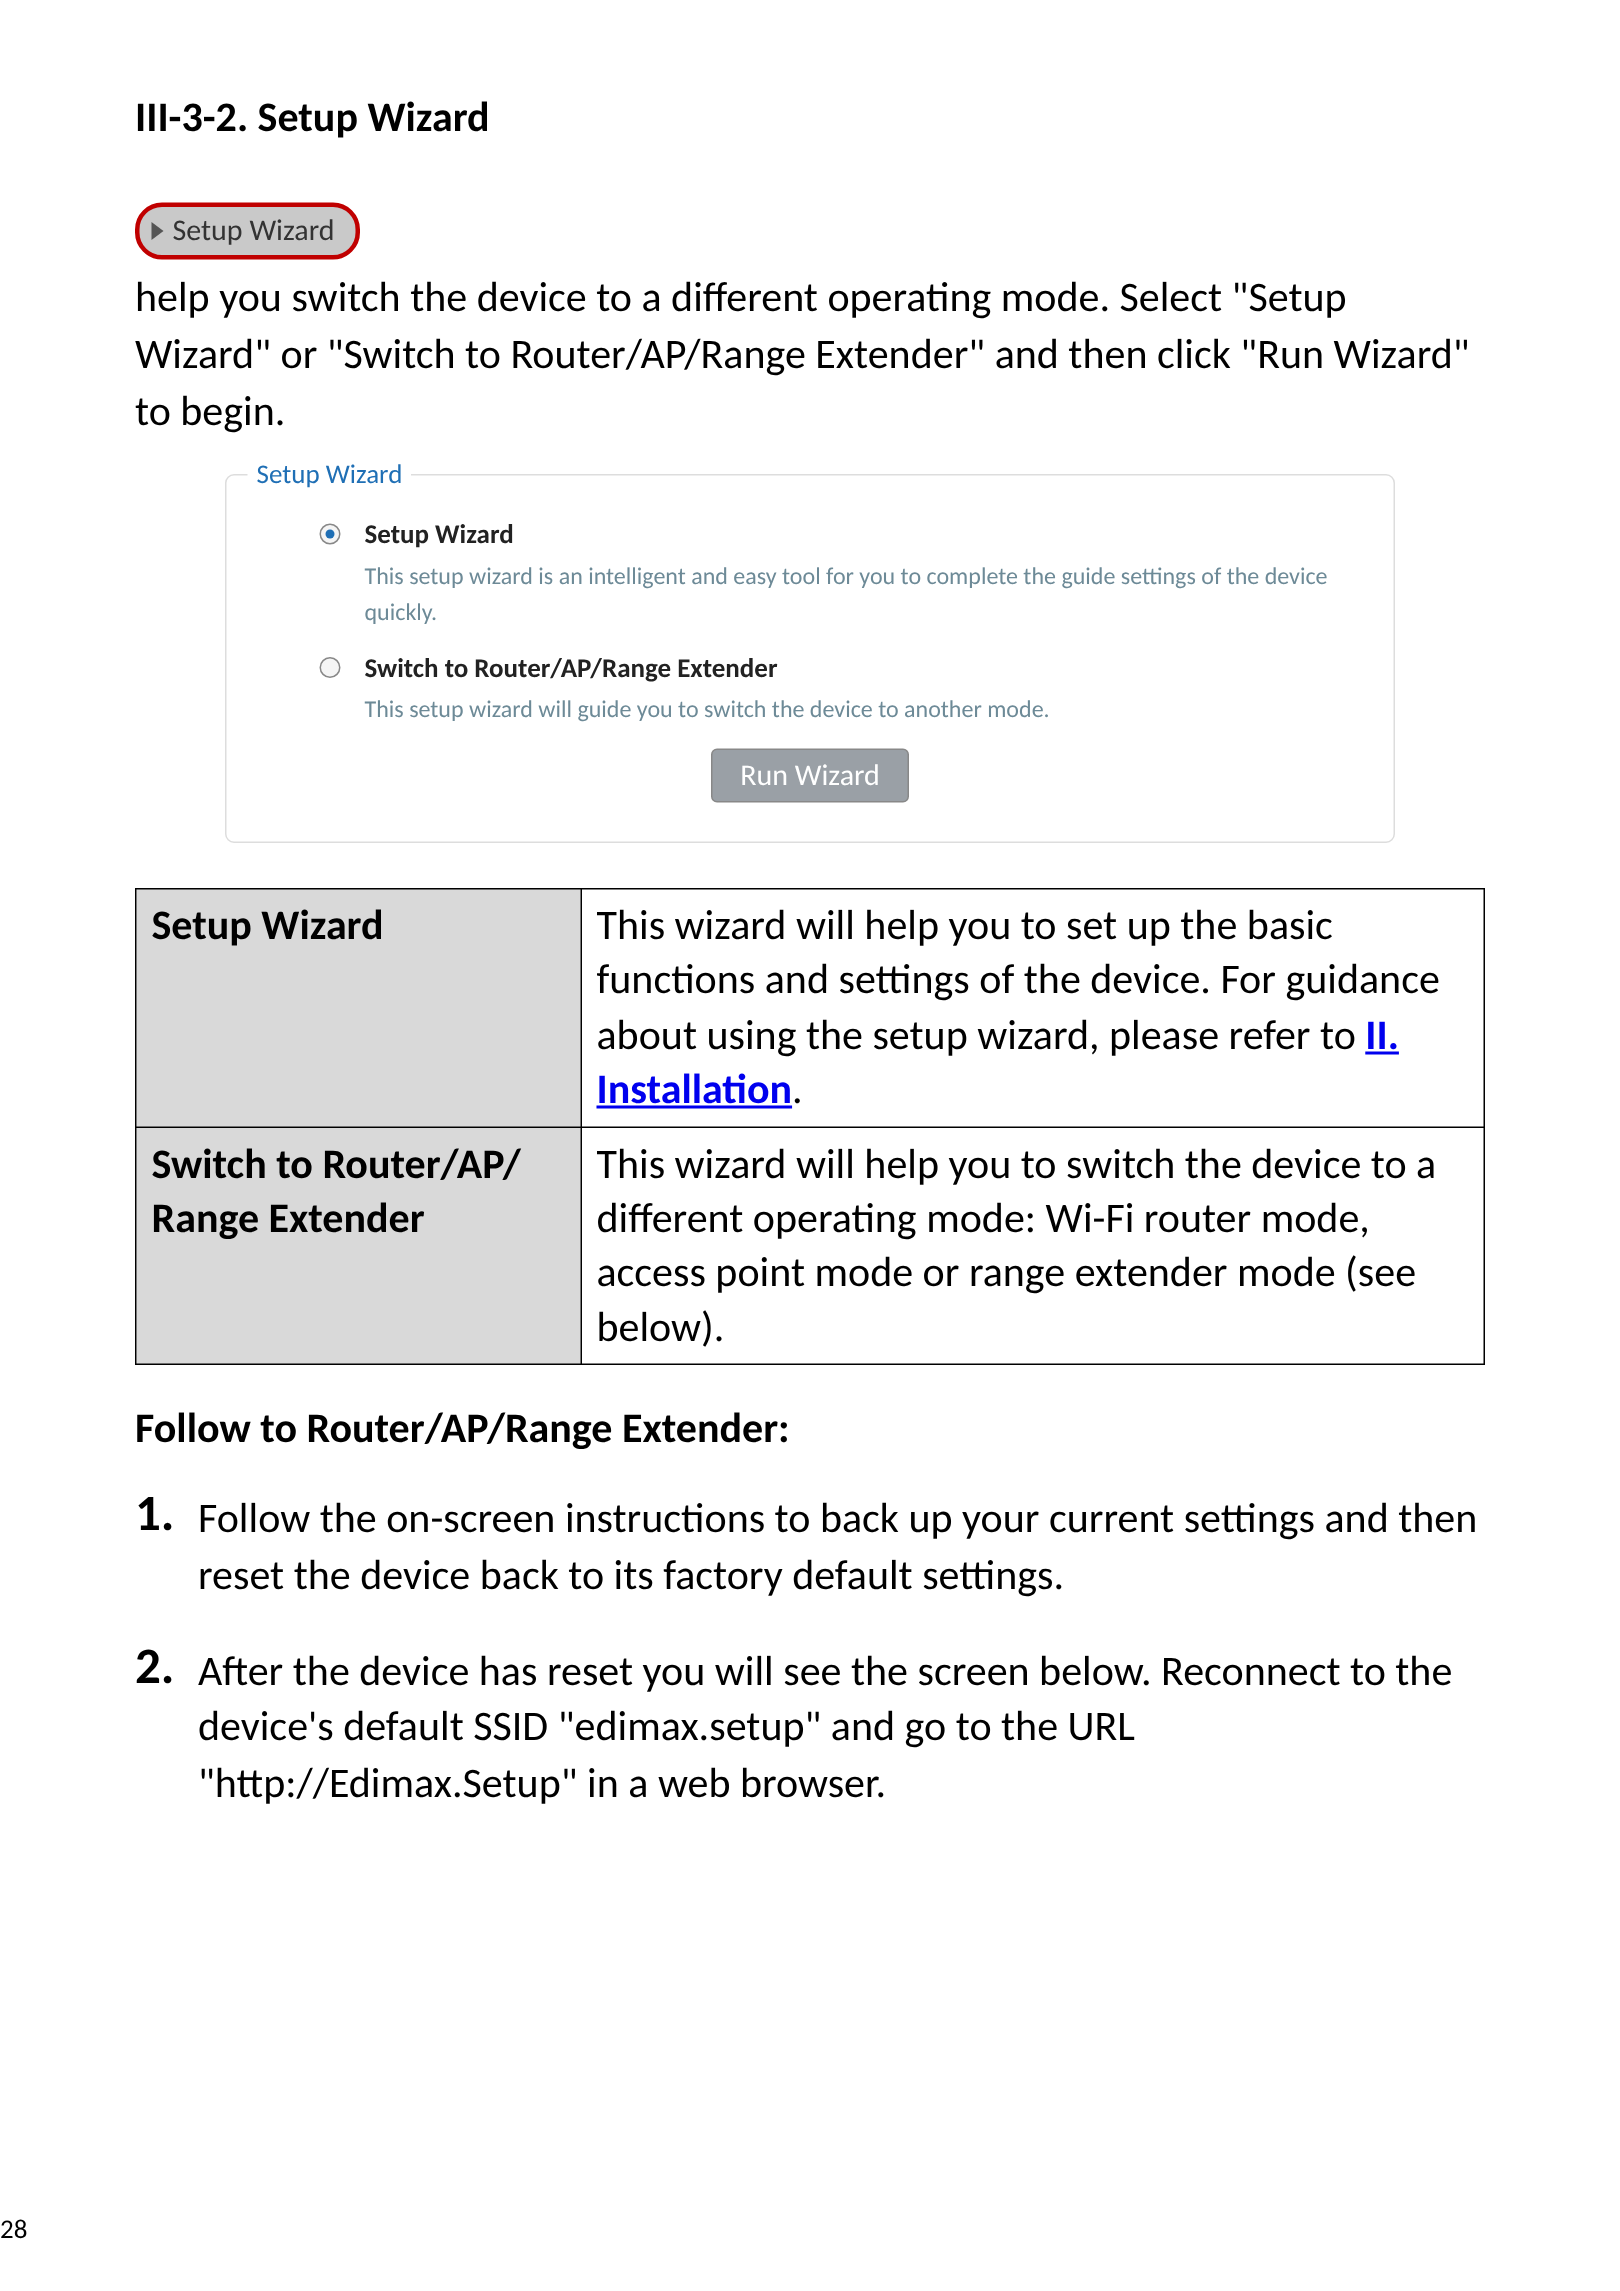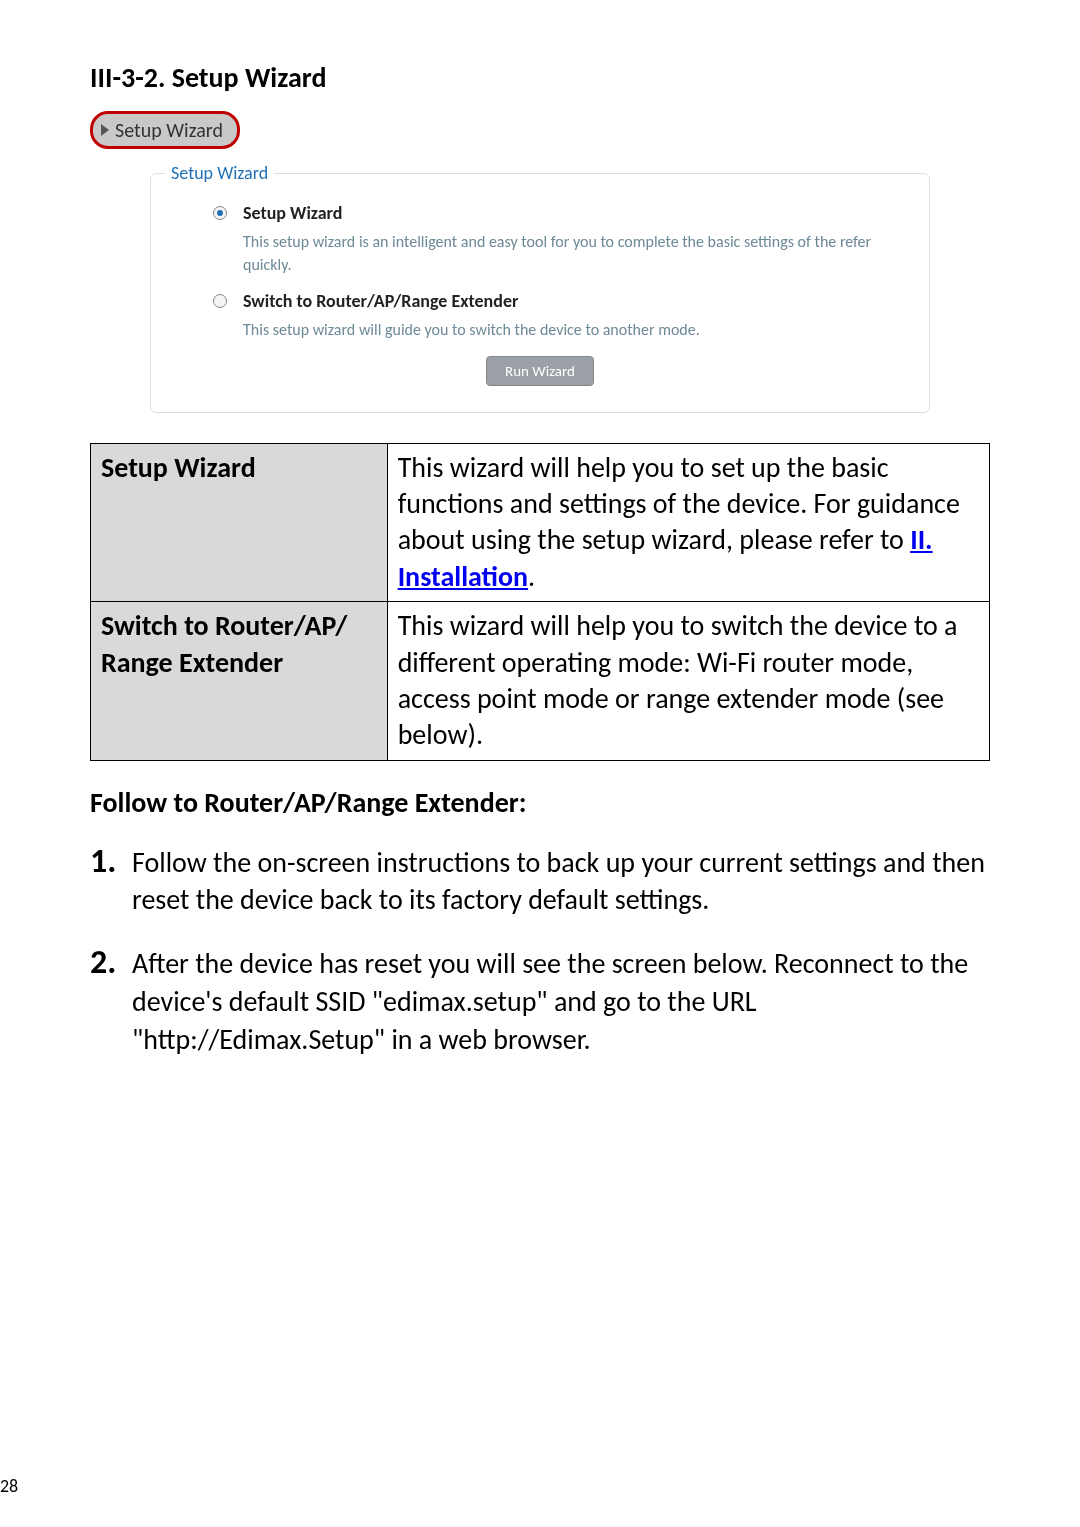--- a/index.html
+++ b/index.html
@@ -8,21 +8,21 @@
     height: 1527px;
     background: #fff;
     font-family: Calibri, Arial, sans-serif;
     color: #000;
     padding: 60px 90px 40px 90px;
     position: relative;
   }
   .heading-1 {
     font-size: 28px;
     font-weight: bold;
-    margin-bottom: 16px;
+    margin-bottom: 40px;
   }
   .badge-row {
     display: flex;
     align-items: flex-start;
     margin-bottom: 6px;
   }
   .badge {
     display: inline-flex;
     align-items: center;
     background: #c9c9c9;
@@ -96,21 +96,21 @@
     font-size: 16px;
     color: #6d8a97;
     margin: 6px 0 14px 70px;
     line-height: 1.45;
   }
   .run-btn-row { text-align: center; margin-top: 14px; }
   .run-btn {
     display: inline-block;
     background: #9aa0a6;
     color: #fff;
-    font-size: 15px;
+    font-size: 20px;
     padding: 5px 18px;
     border-radius: 4px;
     border: 1px solid #888;
   }
 
   table.desc-table {
     width: 100%;
     border-collapse: collapse;
     margin-bottom: 24px;
   }
@@ -163,30 +163,31 @@
 
 <div class="heading-1">III-3-2. Setup Wizard</div>
 
 <div class="intro-block">
   <div class="badge-row">
     <span class="badge">
       <span class="badge-caret"></span>
       <span>Setup Wizard</span>
     </span>
   </div>
+  <div class="intro-text">help you switch the device to a different operating mode. Select "Setup Wizard" or "Switch to Router/AP/Range Extender" and then click "Run Wizard" to begin.</div>
 </div>
 
 <div class="fieldset-wrap">
   <div class="fieldset-legend">Setup Wizard</div>
 
   <div class="opt-row">
     <span class="radio selected"></span>
     <span class="opt-title">Setup Wizard</span>
   </div>
-  <div class="opt-desc">This setup wizard is an intelligent and easy tool for you to complete the basic settings of the refer quickly.</div>
+  <div class="opt-desc">This setup wizard is an intelligent and easy tool for you to complete the guide settings of the device quickly.</div>
 
   <div class="opt-row">
     <span class="radio"></span>
     <span class="opt-title">Switch to Router/AP/Range Extender</span>
   </div>
   <div class="opt-desc">This setup wizard will guide you to switch the device to another mode.</div>
 
   <div class="run-btn-row">
     <span class="run-btn">Run Wizard</span>
   </div>

